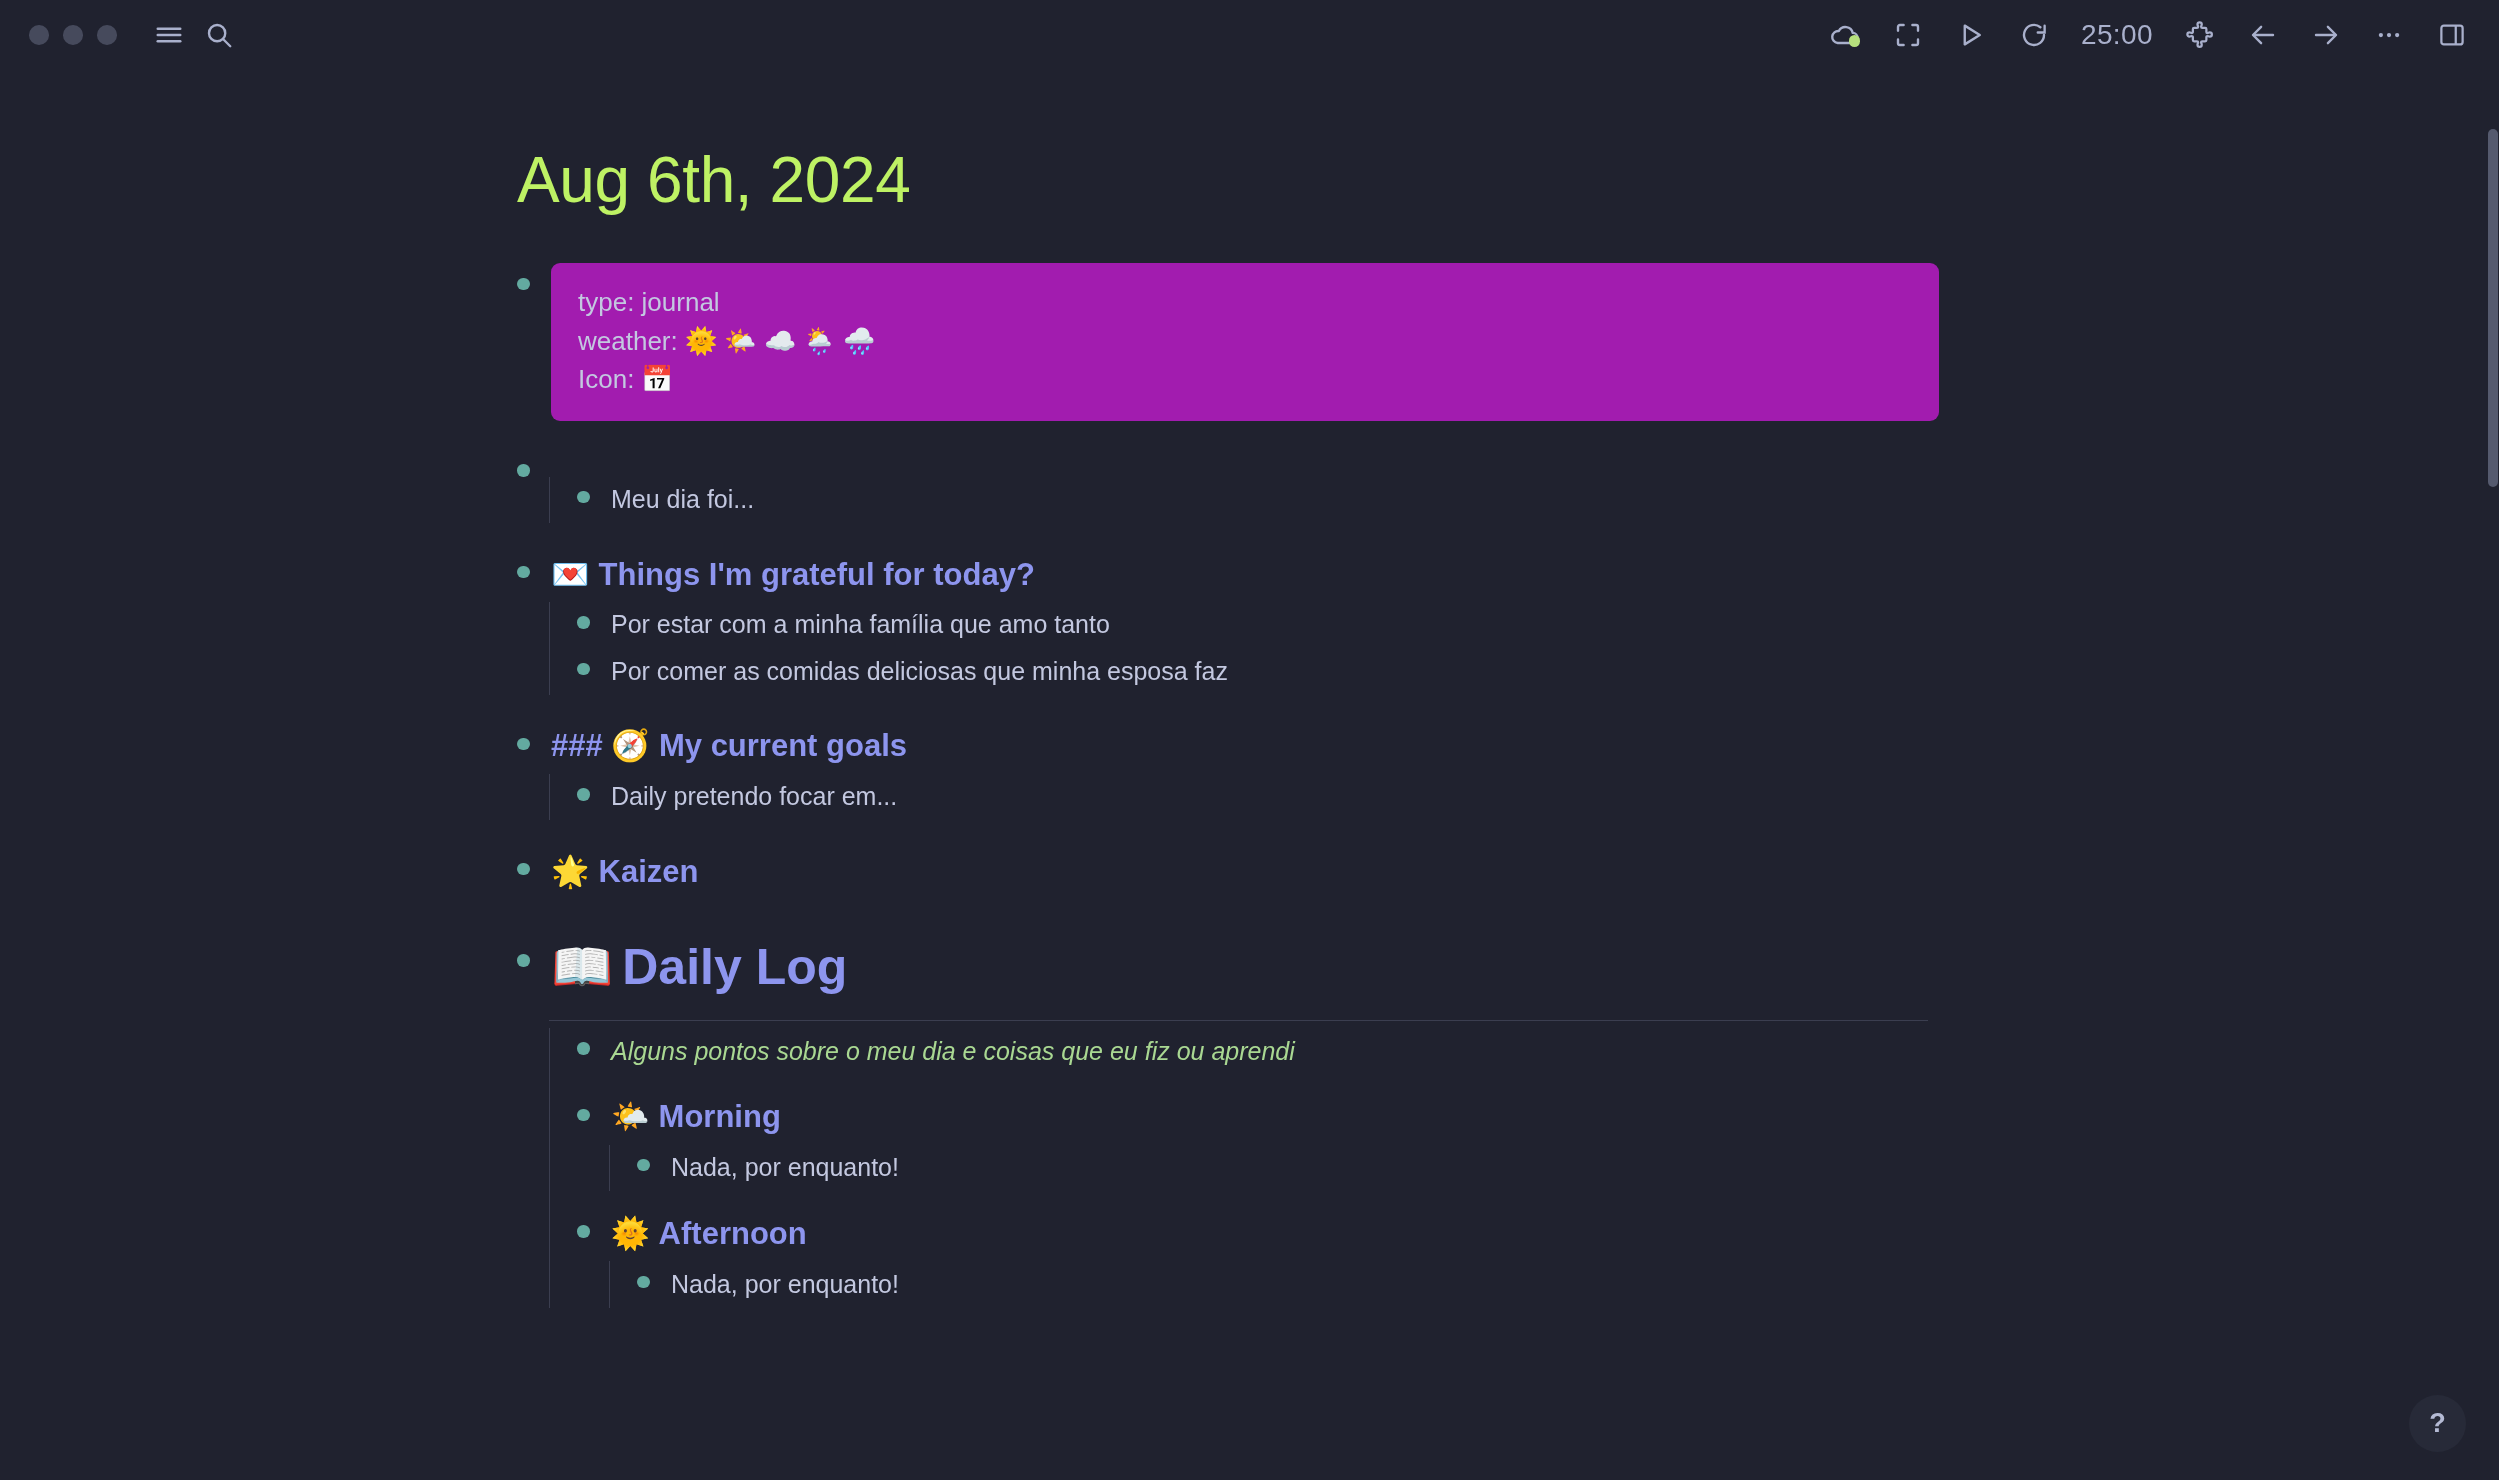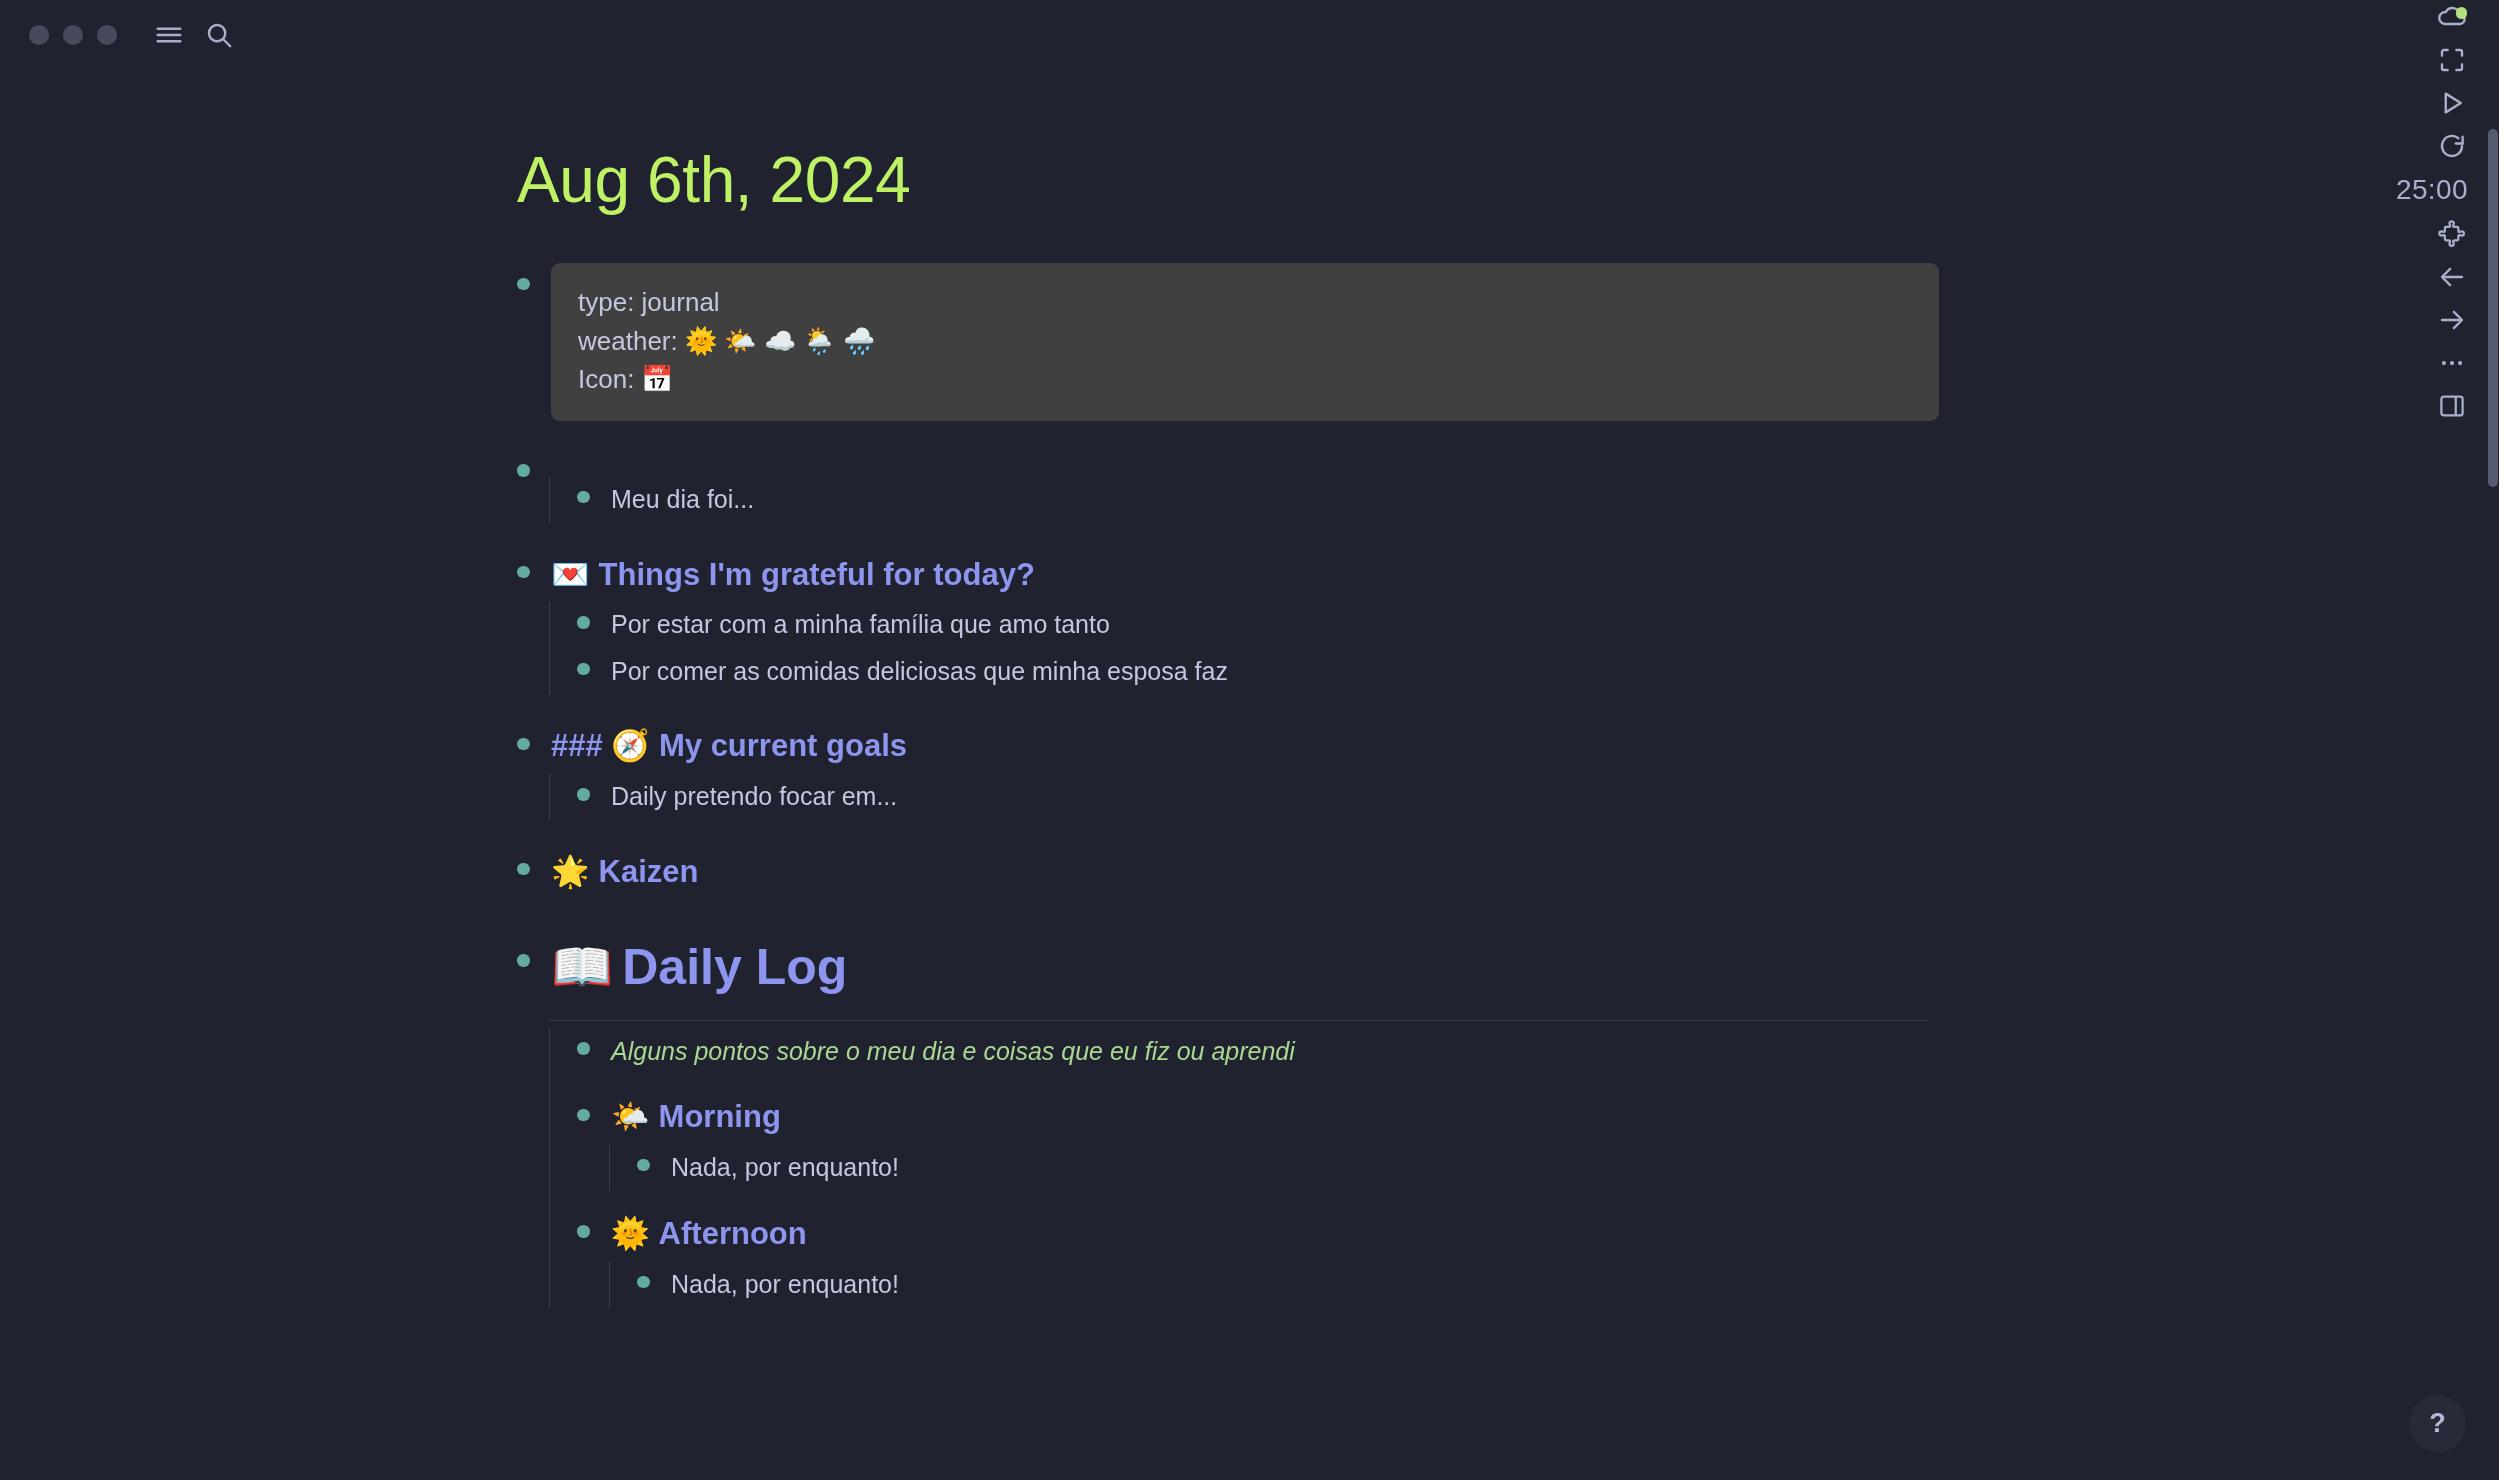--- a/index.html
+++ b/index.html
@@ -58,23 +58,22 @@
     color: #a9b0cc;
   }
   .tb-icon svg { display: block; }
 
   .tb-right {
     position: absolute;
     right: 23px;
     top: 0;
     height: 70px;
     display: flex;
-    align-items: flex-end;
+    align-items: center;
     gap: 13px;
-    flex-direction: column;
   }
 
   .timer-label {
     color: #a9b0cc;
     font-size: 28px;
     letter-spacing: 0.4px;
     padding: 0 9px;
     white-space: nowrap;
   }
 
@@ -132,21 +131,21 @@
 
   
   .guide {
     position: relative;
     border-left: 1.8px solid #3b3e50;
   }
   .lvl2 { margin-left: 32px; padding-left: 27px; }
   .lvl3 { margin-left: 32px; padding-left: 27px; }
 
   .frontmatter {
-    background: #404040;
+    background: #a21caf;
     border-radius: 9px;
     padding: 19.7px 27px 23px 27px;
     width: 1388px;
     color: #c3c8e0;
     font-size: 26px;
     line-height: 1.48;
   }
   .fm-line { white-space: pre; }
 
   .h3 {

